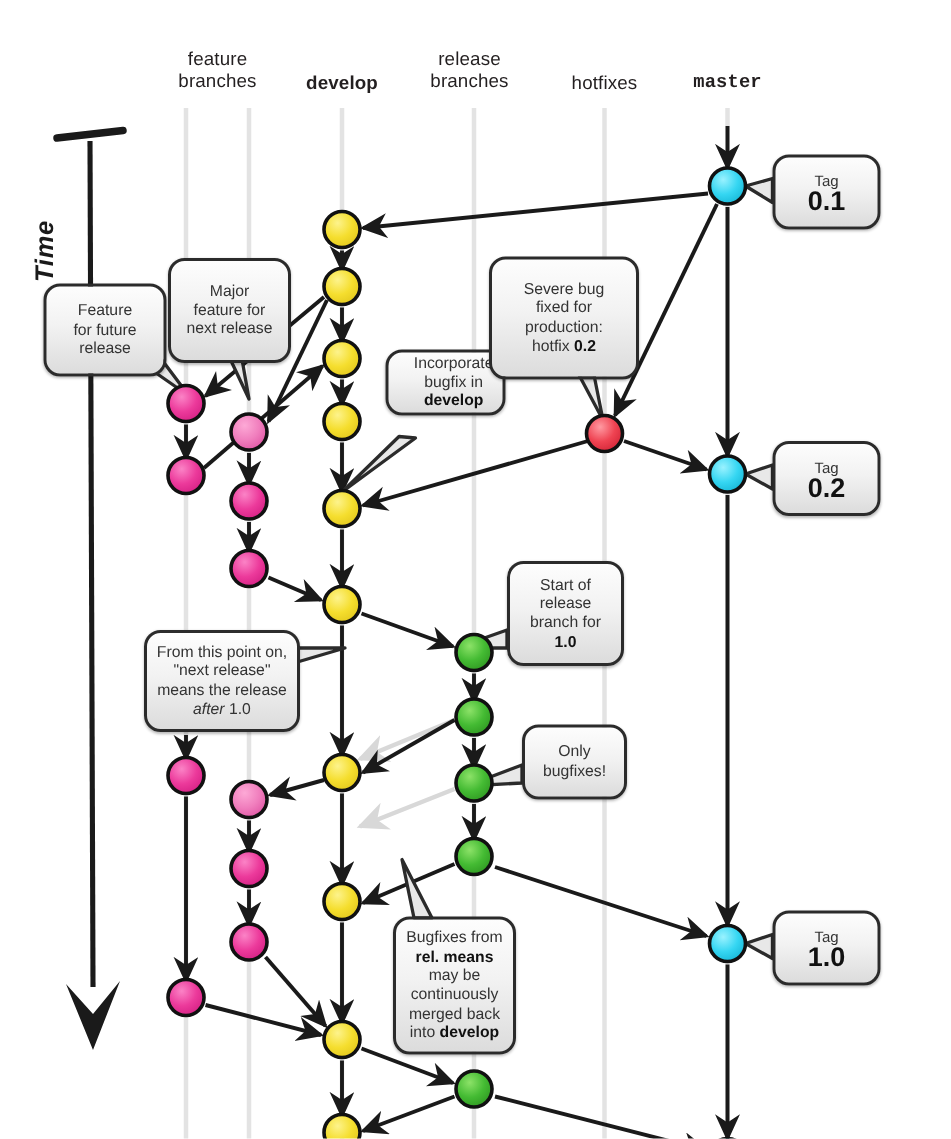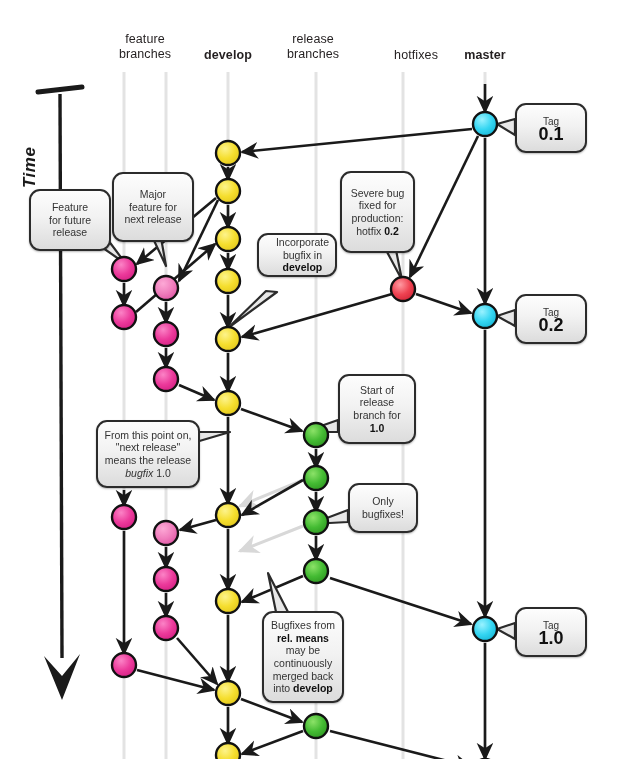--- a/index.html
+++ b/index.html
@@ -183,24 +183,24 @@
         <div>feature</div>
         <div>branches</div>
       </div>
       <div class="col-head bold" style="left: 173px; width: 110px; top: 20px;">
         <div>develop</div>
       </div>
       <div class="col-head" style="left: 258px; width: 110px; top: 4px;">
         <div>release</div>
         <div>branches</div>
       </div>
-      <div class="col-head" style="left: 328px; width: 110px; top: 20px; text-align: right;">
+      <div class="col-head" style="left: 348px; width: 110px; top: 20px;">
         <div>hotfixes</div>
       </div>
-      <div class="col-head bold" style="left: 430px; width: 110px; top: 20px;">
+      <div class="col-head bold" style="left: 430px; width: 110px; top: 20px; font-family: Liberation Mono, monospace;">
         <div>master</div>
       </div>
     </div>
 
   <div class="time-label" style="left:20px;top:160px;">Time</div>
 
   <div id="callouts">
       <div class="callout" style="left: 29px; top: 161px; width: 82px; height: 62px;">
         <div>
           <span>Feature</span>
@@ -215,21 +215,21 @@
           <span>next release</span>
         </div>
       </div>
       <div class="callout" style="left: 257px; top: 205px; width: 80px; height: 44px; justify-content: flex-end;">
         <div>
           <span>Incorporate</span>
           <span>bugfix in</span>
           <span><b>develop</b></span>
         </div>
       </div>
-      <div class="callout" style="left: 340px; top: 143px; width: 75px; height: 82px;">
+      <div class="callout" style="left: 326px; top: 143px; width: 100px; height: 82px;">
         <div>
           <span>Severe bug</span>
           <span>fixed for</span>
           <span>production:</span>
           <span>hotfix <b>0.2</b></span>
         </div>
       </div>
       <div class="callout" style="left: 338px; top: 346px; width: 78px; height: 70px;">
         <div>
           <span>Start of</span>
@@ -242,21 +242,21 @@
         <div>
           <span>Only</span>
           <span>bugfixes!</span>
         </div>
       </div>
       <div class="callout" style="left: 96px; top: 392px; width: 104px; height: 68px;">
         <div>
           <span>From this point on,</span>
           <span>"next release"</span>
           <span>means the release</span>
-          <span><i>bugfix</i> 1.0</span>
+          <span><i>after</i> 1.0</span>
         </div>
       </div>
       <div class="callout" style="left: 262px; top: 583px; width: 82px; height: 92px;">
         <div>
           <span>Bugfixes from</span>
           <span><b>rel. means</b></span>
           <span>may be</span>
           <span>continuously</span>
           <span>merged back</span>
           <span>into <b>develop</b></span>

